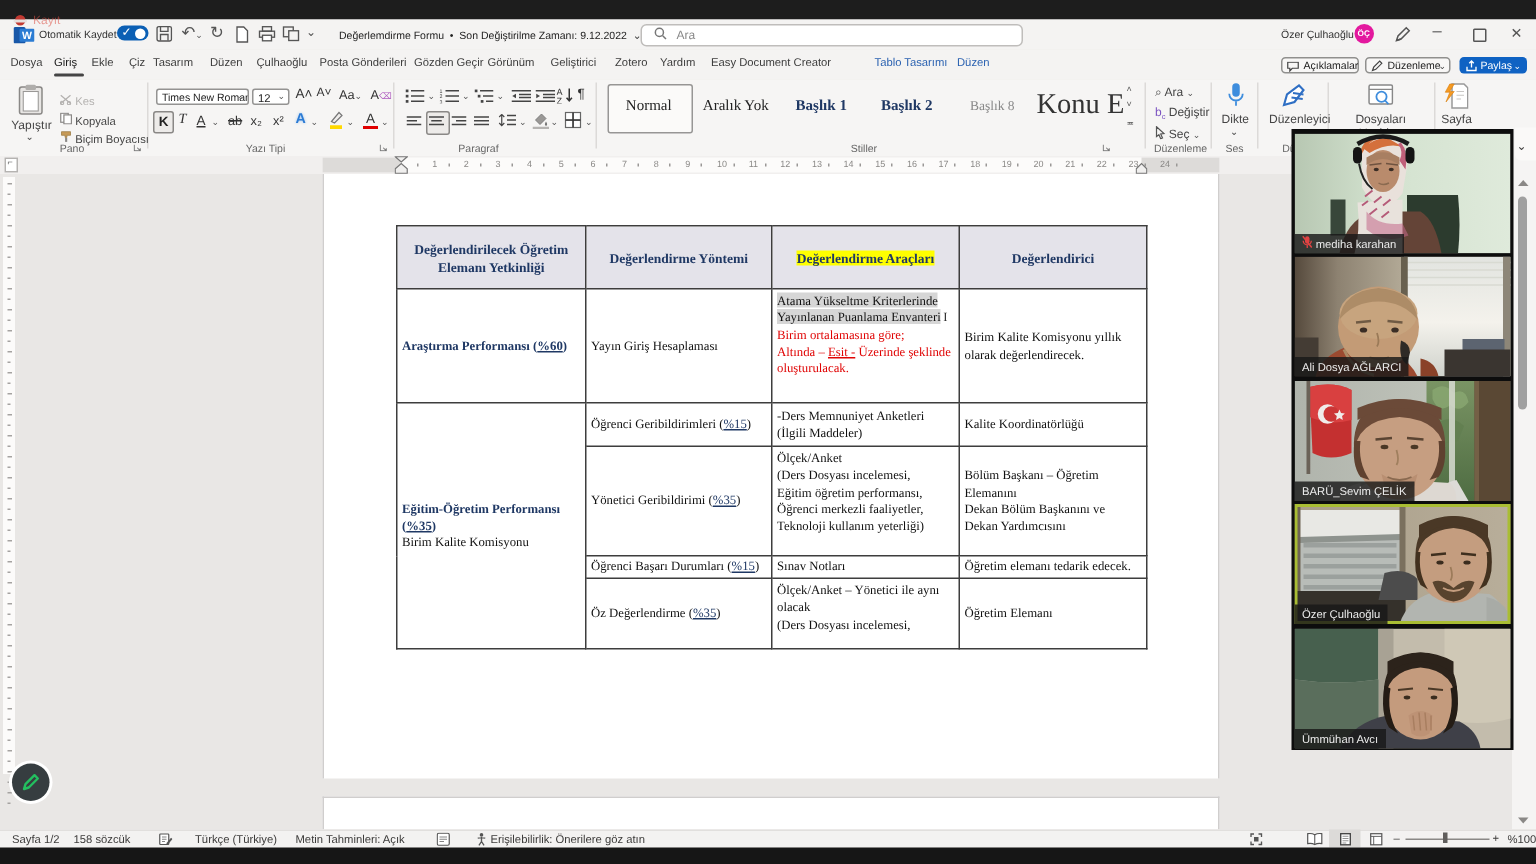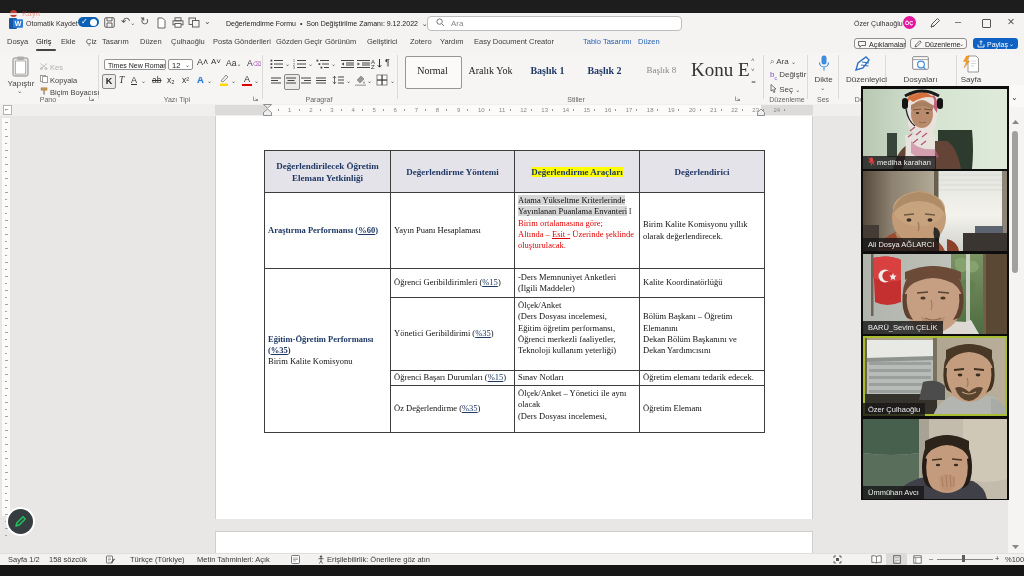--- a/index.html
+++ b/index.html
@@ -573,21 +573,21 @@
       </colgroup>
  <tbody>
         <tr style="height:42px;">
   <td class="hd">Değerlendirilecek Öğretim<br>Elemanı Yetkinliği</td>
   <td class="hd">Değerlendirme Yöntemi</td>
   <td class="hd"><span style="background:#ffff00;">Değerlendirme Araçları</span></td>
   <td class="hd">Değerlendirici</td>
  </tr>
  <tr style="height:76px;">
   <td class="nv" style="vertical-align:middle;">Araştırma Performansı (<span class="pc">%60</span>)</td>
-  <td style="vertical-align:middle;">Yayın Puanı Hesaplaması</td>
+  <td style="vertical-align:middle;">Yayın Giriş Hesaplaması</td>
   <td style="vertical-align:top;padding-top:2px;"><span class="sel">Atama Yükseltme Kriterlerinde<br>Yayınlanan Puanlama Envanteri</span><span style="color:#333;"> I</span><br><span class="red">Birim ortalamasına göre;<br>Altında – <span style="text-decoration:underline;">Esit -</span> Üzerinde şeklinde<br>oluşturulacak.</span></td>
   <td style="vertical-align:middle;">Birim Kalite Komisyonu yıllık olarak değerlendirecek.</td>
  </tr>
  <tr style="height:29px;">
   <td rowspan="4" class="nv" style="vertical-align:middle;">Eğitim-Öğretim Performansı (<span class="pc">%35</span>)<span style="color:#111;font-weight:normal;"><br>Birim Kalite Komisyonu</span></td>
   <td style="vertical-align:middle;">Öğrenci Geribildirimleri (<span class="pc" style="color:#1f3864;">%15</span>)</td>
   <td style="vertical-align:middle;">-Ders Memnuniyet Anketleri<br>(İlgili Maddeler)</td>
   <td style="vertical-align:middle;">Kalite Koordinatörlüğü</td>
  </tr>
  <tr style="height:73px;">

